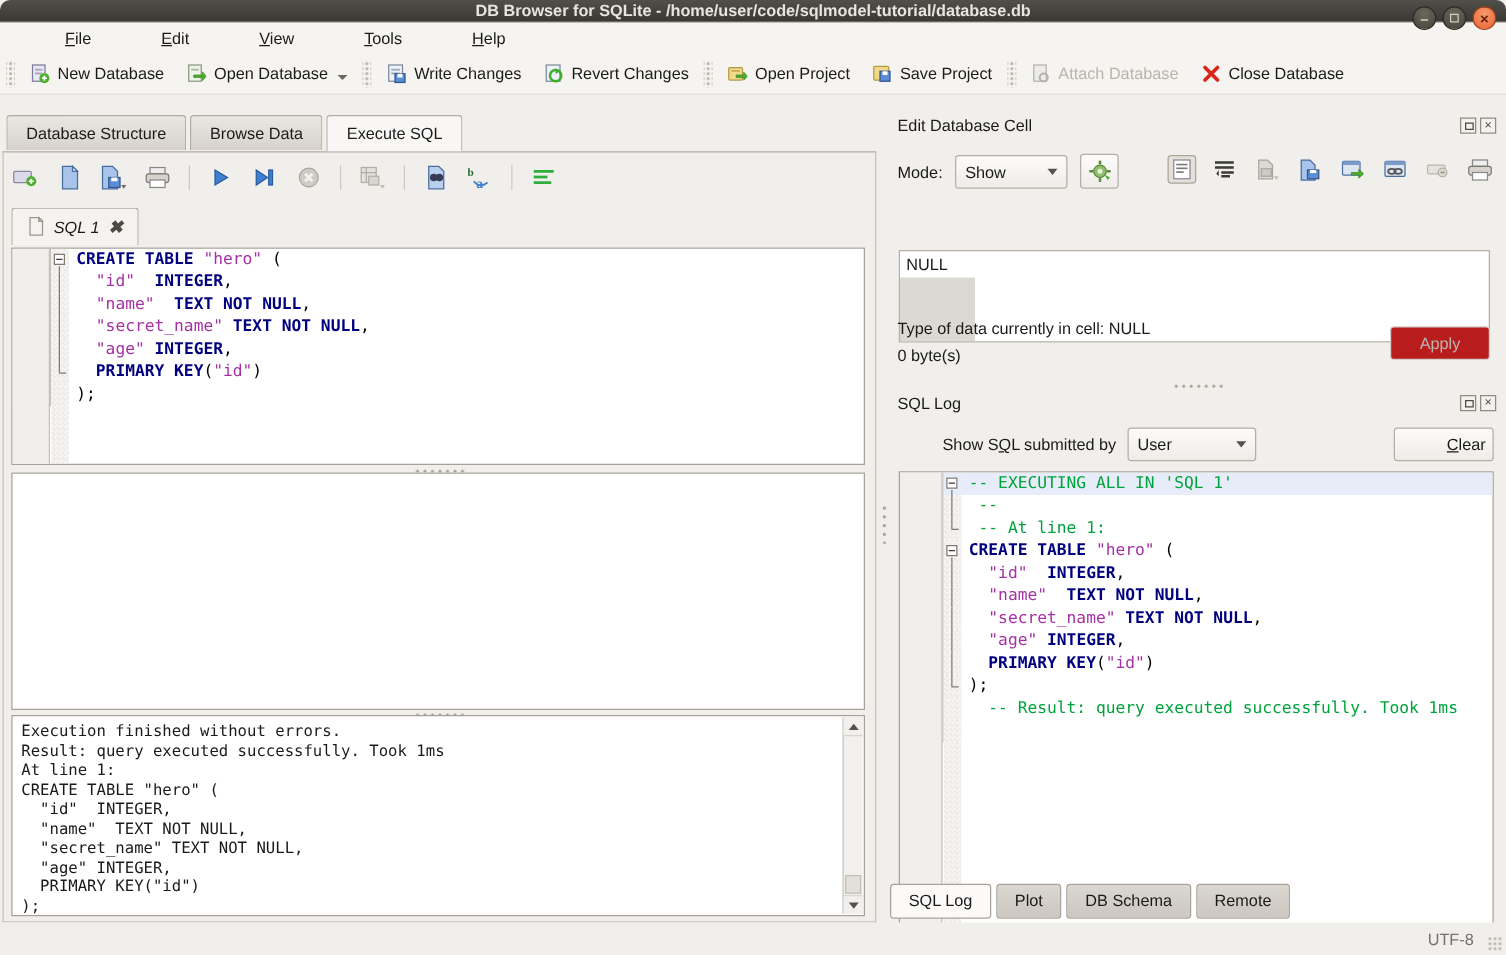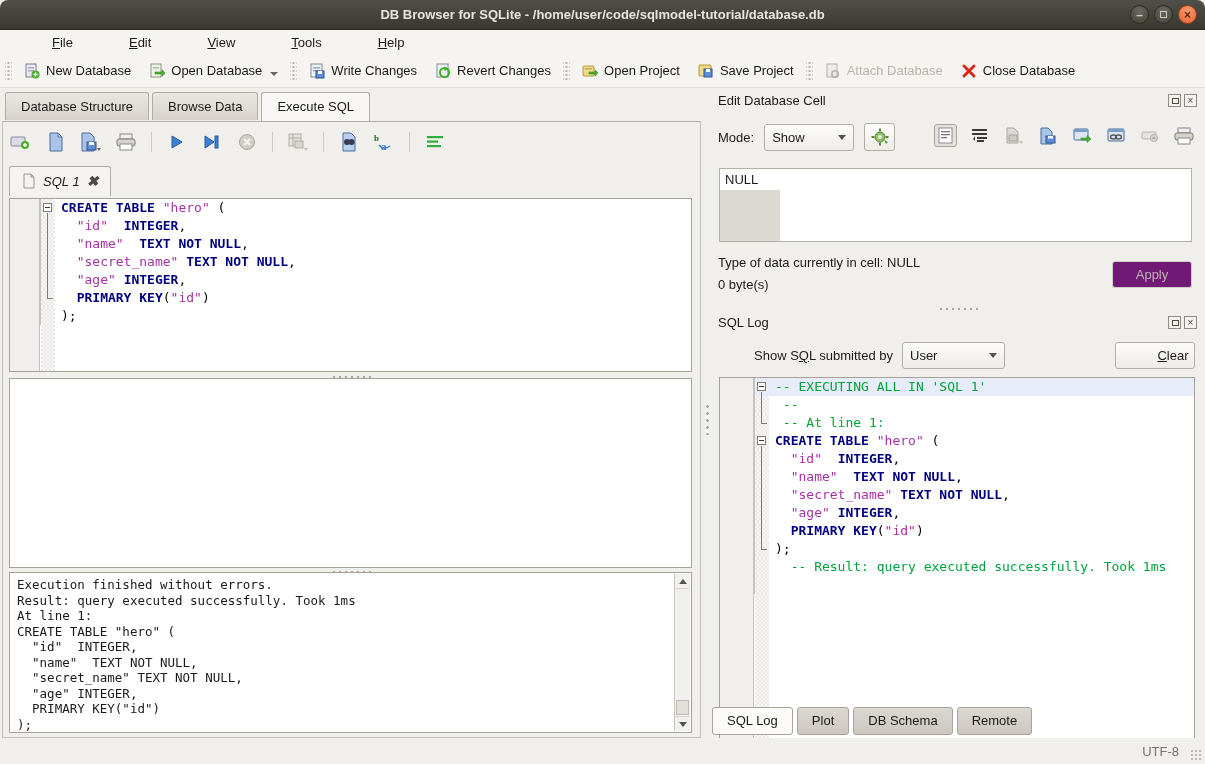--- a/index.html
+++ b/index.html
@@ -1,21 +1,21 @@
 <!DOCTYPE html>
 <html><head>
 <meta charset="utf-8">
 <style>
   * { box-sizing: border-box; }
   html,body { margin:0; padding:0; }
   body { width:1205px; height:764px; font-family:"Liberation Sans",sans-serif; font-size:13px; color:#1a1a1a; background:#f1efeb; }
   .window { position:relative; width:1205px; height:764px; background:#f1efeb; overflow:hidden; }
 
   
-  .titlebar { height:30px; background:linear-gradient(#514f49,#3a3833); border-radius:8px 8px 0 0; position:relative; display:flex; align-items:center; justify-content:center; color:#e8e5de; font-weight:bold; border-bottom:1px solid #262521; }
+  .titlebar { height:18px; background:linear-gradient(#514f49,#3a3833); border-radius:8px 8px 0 0; position:relative; display:flex; align-items:center; justify-content:center; color:#e8e5de; font-weight:bold; border-bottom:1px solid #262521; }
   .winbtns { position:absolute; right:8px; top:5px; display:flex; gap:5px; }
   .winbtn { width:19px; height:19px; border-radius:50%; display:flex; align-items:center; justify-content:center; font-size:12px; line-height:1; color:#cfcbc3; background:radial-gradient(circle at 50% 30%, #6b685f, #454238); border:1px solid #2c2b27; font-weight:bold; }
   .winbtn.close { background:radial-gradient(circle at 50% 30%, #f79a6e, #e66334); color:#6b2408; border-color:#a03f15; }
   .winbtn .maxsq { width:7px; height:7px; border:1.5px solid #cfcbc3; display:block; }
 
   
   .menubar { height:24px; background:#f6f4f1; display:flex; align-items:stretch; padding-left:6px; }
   .menu-item { padding:3px 10px; display:flex; align-items:center; }
   .mn { text-decoration:underline; }
 
@@ -86,28 +86,28 @@
 
   
   .dock-title { position:absolute; left:6px; right:8px; display:flex; align-items:center; justify-content:space-between; }
   .dock-btns { display:flex; gap:3px; }
   .dock-btn { width:13px; height:13px; border:1px solid #8f8a82; background:#f4f2ef; position:relative; font-size:10px; line-height:11px; text-align:center; color:#4c4a45; }
   .dock-btn.float::before { content:""; position:absolute; left:3px; top:3px; width:5px; height:4px; border:1px solid #4c4a45; }
 
   .combo { border:1px solid #b4aea6; border-radius:3px; background:linear-gradient(#fdfcfb,#eeece8); display:flex; align-items:center; justify-content:space-between; padding:0 7px; height:27px; }
   .combo .arr { width:0; height:0; border-left:4px solid transparent; border-right:4px solid transparent; border-top:5px solid #55524c; margin-left:8px; }
   .btn { border:1px solid #b4aea6; border-radius:3px; background:linear-gradient(#fcfbfa,#eeece8); display:flex; align-items:center; justify-content:center; height:27px; }
-  .btn.disabled { border-color:#d3cfc8; background:#701a75; color:#bbb6af; }
+  .btn.disabled { border-color:#d3cfc8; background:#b91c1c; color:#bbb6af; }
   .gear-btn { width:31px; height:28px; border:1px solid #b4aea6; border-radius:3px; background:linear-gradient(#fdfcfb,#eeece8); display:flex; align-items:center; justify-content:center; }
 
   .cell-icons { position:absolute; display:flex; gap:10px; align-items:center; }
   .ci { width:23px; height:23px; display:flex; align-items:center; justify-content:center; border:1px solid transparent; }
   .ci.pressed { border:1px solid #aaa49c; background:#e4e1db; border-radius:3px; }
 
-  .cellbox { position:absolute; background:#fff; border:1px solid #b4aea6; overflow:hidden; }
+  .cellbox { position:absolute; background:#fff; border:1px solid #b4aea6; overflow:hidden;margin-top:32px; }
   .null-strip { position:absolute; left:0; top:21px; bottom:0; width:60px; background:#dcd9d3; }
   .cellbox .val { position:relative; padding:3px 5px; }
 
   .bottom-tabs { position:absolute; display:flex; gap:4px; }
   .btab { padding:5px 14px 6px; border:1px solid #a9a39b; border-radius:3px; background:linear-gradient(#dbd7d1,#ccc7c0); }
   .btab.active { background:#fbfaf9; }
 
   
   .statusbar { position:absolute; left:0; right:0; bottom:0; height:26px; background:#f1efeb; display:flex; align-items:center; justify-content:flex-end; }
   .encoding { color:#737373; margin-right:26px; }

